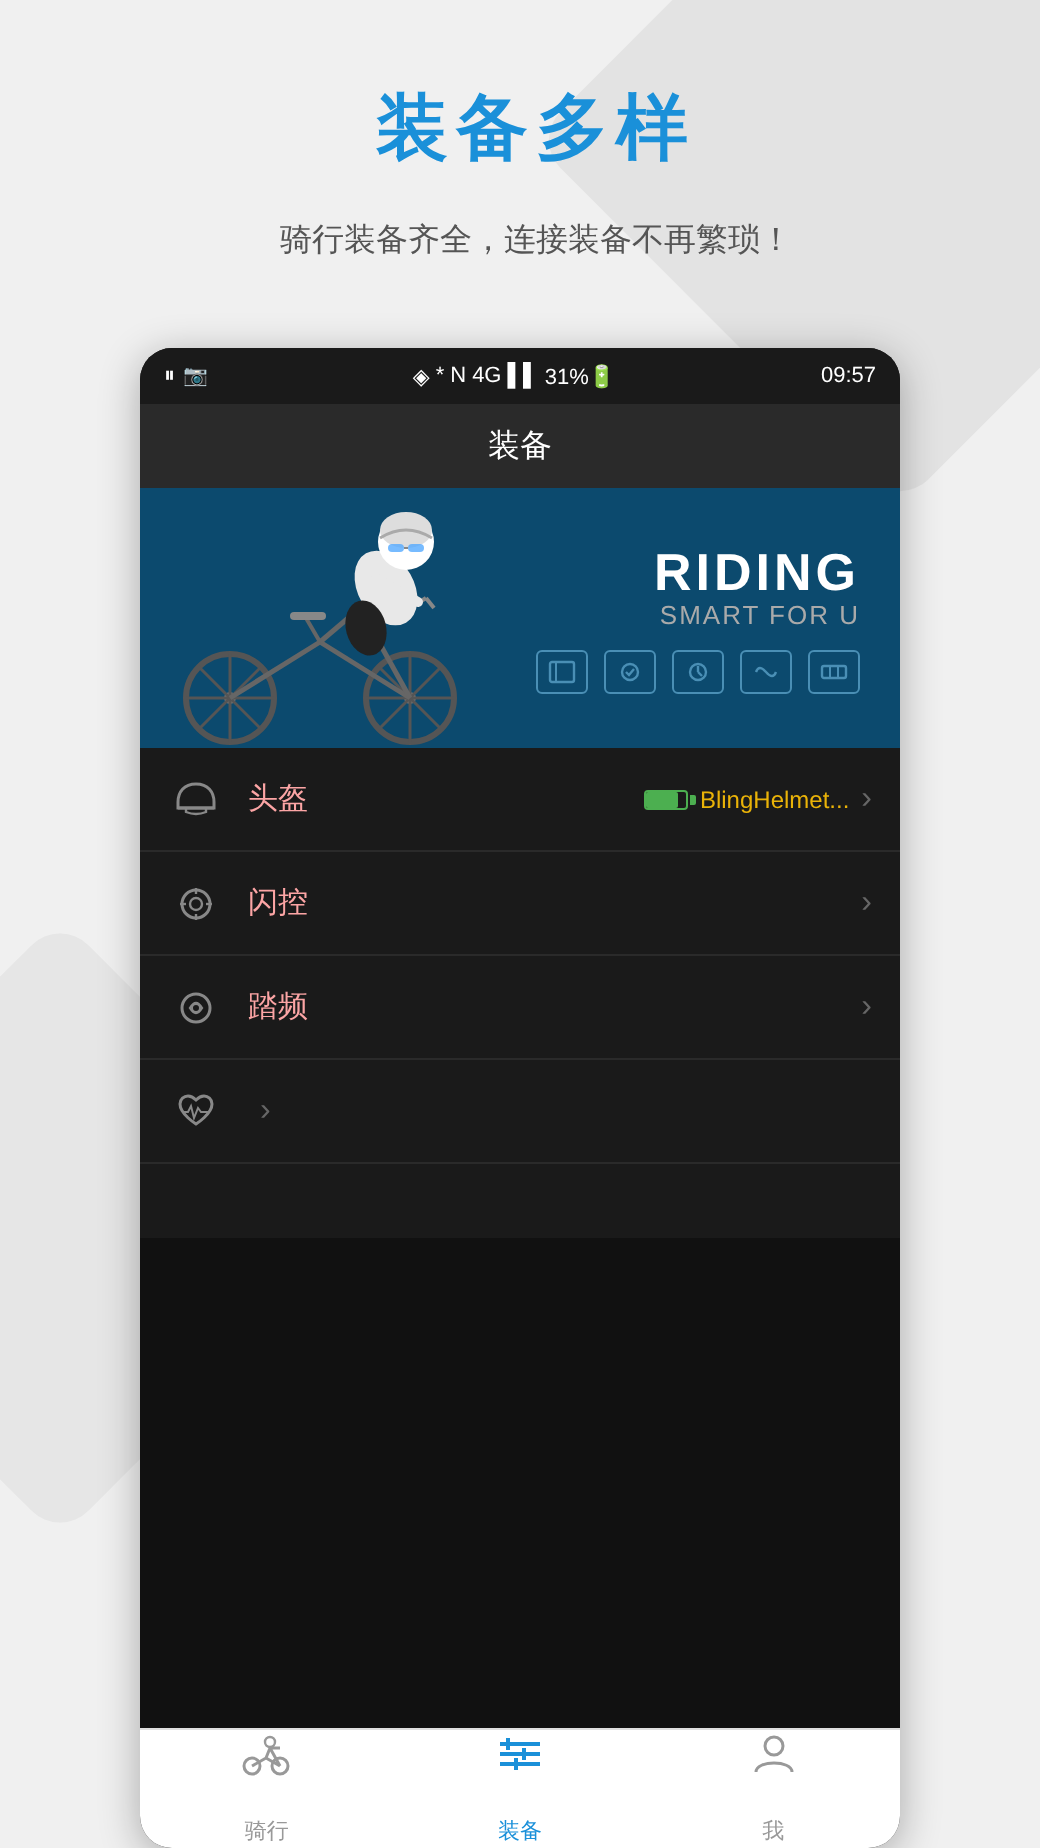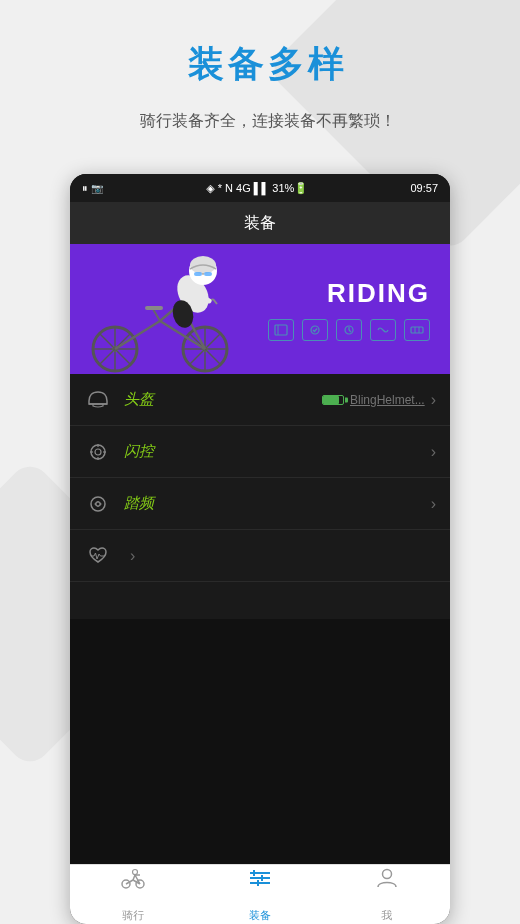--- a/index.html
+++ b/index.html
@@ -117,21 +117,21 @@
       justify-content: center;
     }
     .nav-title {
       color: #fff;
       font-size: 16px;
       font-weight: 500;
     }
 
     
     .hero-banner {
-      background: #6d28d9;
+      background: #0c4a6e;
       height: 130px;
       position: relative;
       display: flex;
       align-items: center;
       justify-content: flex-end;
       padding-right: 20px;
       overflow: hidden;
     }
     .hero-text-area {
       text-align: right;
@@ -188,24 +188,23 @@
       height: 28px;
       display: flex;
       align-items: center;
       justify-content: center;
       color: #888;
       font-size: 18px;
       margin-right: 12px;
       flex-shrink: 0;
     }
     .equip-label {
-      color: #84cc16;
+      color: #fca5a5;
       font-size: 15px;
       flex: 1;
-      font-style: italic;
     }
     .equip-status {
       display: flex;
       align-items: center;
       gap: 6px;
       color: #888;
       font-size: 12px;
     }
     .battery-indicator {
       width: 22px;
@@ -226,23 +225,22 @@
       background: #4caf50;
       border-radius: 0 1px 1px 0;
     }
     .battery-fill {
       background: #4caf50;
       width: 80%;
       height: 100%;
       border-radius: 1px;
     }
     .equip-name {
-      color: #737373;
+      color: #eab308;
       font-size: 12px;
-      text-decoration: underline;
     }
     .chevron {
       color: #666;
       font-size: 16px;
       margin-left: 6px;
     }
 
     .empty-space {
       background: #111;
       flex: 1;
@@ -369,20 +367,21 @@
           <line x1="127" y1="25" x2="129" y2="25" stroke="#888" stroke-width="1"></line>
 
           <line x1="113" y1="40" x2="134" y2="52" stroke="#e8e8e8" stroke-width="5" stroke-linecap="round"></line>
 
           <ellipse cx="108" cy="65" rx="10" ry="14" fill="#222" transform="rotate(-15 108 65)"></ellipse>
         </svg>
       </div>
 
       <div class="hero-text-area">
         <span class="hero-riding">RIDING</span>
+        <span class="hero-smart">SMART FOR U</span>
         <div class="hero-icons">
           <div class="hero-icon-box">
             <svg width="14" height="12" viewBox="0 0 14 12">
                 <rect x="1" y="1" width="12" height="10" rx="1" fill="none" stroke="#4a8fb5" stroke-width="1.2"></rect>
                 <line x1="4" y1="1" x2="4" y2="11" stroke="#4a8fb5" stroke-width="1"></line>
               </svg>
           </div>
           <div class="hero-icon-box">
             <svg width="14" height="12" viewBox="0 0 14 12">
                 <circle cx="7" cy="6" r="4" fill="none" stroke="#4a8fb5" stroke-width="1.2"></circle>

